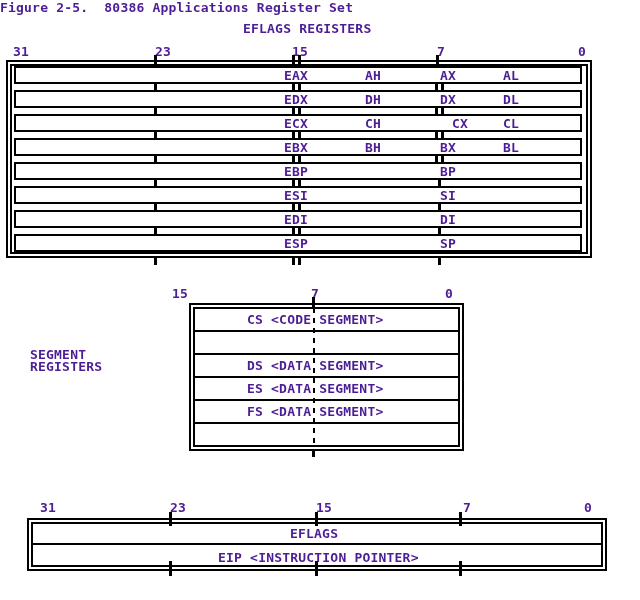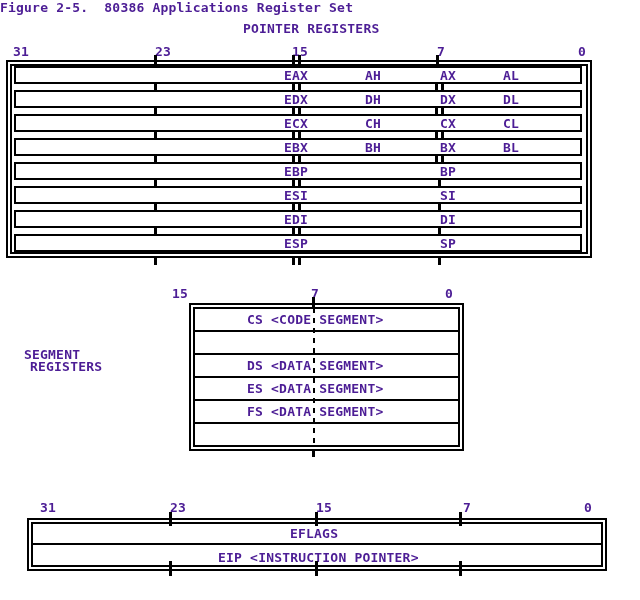--- a/index.html
+++ b/index.html
@@ -15,21 +15,21 @@
   .dash { position:absolute; width:2px; z-index:0;
           background:repeating-linear-gradient(180deg,#000 0,#000 5px,transparent 5px,transparent 10px); }
 </style>
 </head>
 <body>
 
 <div class="page">
 
   <span class="t" style="left:0px;top:1px">Figure 2-5.  80386 Applications Register Set</span>
 
-  <span class="t" style="left:243px;top:22px">POINTER REGISTERS</span>
+  <span class="t" style="left:243px;top:22px">EFLAGS REGISTERS</span>
 
   <span class="t" style="left:13px;top:45px">31</span>
   <span class="t" style="left:155px;top:45px">23</span>
   <span class="t" style="left:292px;top:45px">15</span>
   <span class="t" style="left:437px;top:45px">7</span>
   <span class="t" style="left:578px;top:45px">0</span>
   <div class="tick" style="left:154px;top:55px;height:11px"></div>
   <div class="tick" style="left:292px;top:55px;height:11px"></div>
   <div class="tick" style="left:298px;top:55px;height:11px"></div>
   <div class="tick" style="left:436px;top:55px;height:11px"></div>
@@ -50,21 +50,21 @@
   <span class="t" style="left:440px;top:69px">AX</span>
   <span class="t" style="left:503px;top:69px">AL</span>
 
   <span class="t" style="left:284px;top:93px">EDX</span>
   <span class="t" style="left:365px;top:93px">DH</span>
   <span class="t" style="left:440px;top:93px">DX</span>
   <span class="t" style="left:503px;top:93px">DL</span>
 
   <span class="t" style="left:284px;top:117px">ECX</span>
   <span class="t" style="left:365px;top:117px">CH</span>
-  <span class="t" style="left:440px;top:117px">CX</span>
+  <span class="t" style="left:452px;top:117px">CX</span>
   <span class="t" style="left:503px;top:117px">CL</span>
 
   <span class="t" style="left:284px;top:141px">EBX</span>
   <span class="t" style="left:365px;top:141px">BH</span>
   <span class="t" style="left:440px;top:141px">BX</span>
   <span class="t" style="left:503px;top:141px">BL</span>
 
   <span class="t" style="left:284px;top:165px">EBP</span>
   <span class="t" style="left:440px;top:165px">BP</span>
 
@@ -114,21 +114,21 @@
   <div class="tick" style="left:154px;top:226px;height:10px"></div>
   <div class="tick" style="left:292px;top:226px;height:10px"></div>
   <div class="tick" style="left:298px;top:226px;height:10px"></div>
   <div class="tick" style="left:438px;top:226px;height:10px"></div>
 
   <div class="tick" style="left:154px;top:256px;height:9px"></div>
   <div class="tick" style="left:292px;top:256px;height:9px"></div>
   <div class="tick" style="left:298px;top:256px;height:9px"></div>
   <div class="tick" style="left:438px;top:256px;height:9px"></div>
 
-  <span class="t" style="left:24px;top:348px">SEGMENT</span>
+  <span class="t" style="left:30px;top:348px">SEGMENT</span>
   <span class="t" style="left:30px;top:360px">REGISTERS</span>
 
   <span class="t" style="left:172px;top:287px">15</span>
   <span class="t" style="left:311px;top:287px">7</span>
   <span class="t" style="left:445px;top:287px">0</span>
   <div class="tick" style="left:312px;top:297px;height:12px"></div>
 
   <div class="dbox" style="left:193px;top:307px;width:267px;height:140px"></div>
 
   <div class="sep" style="left:195px;top:330px;width:263px"></div>

